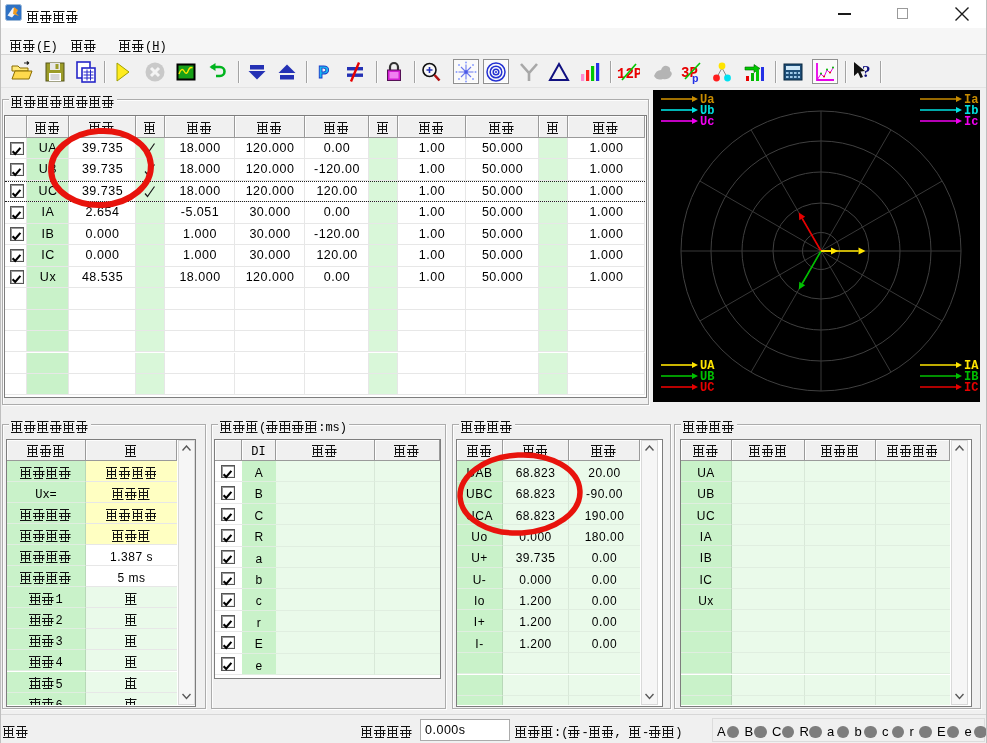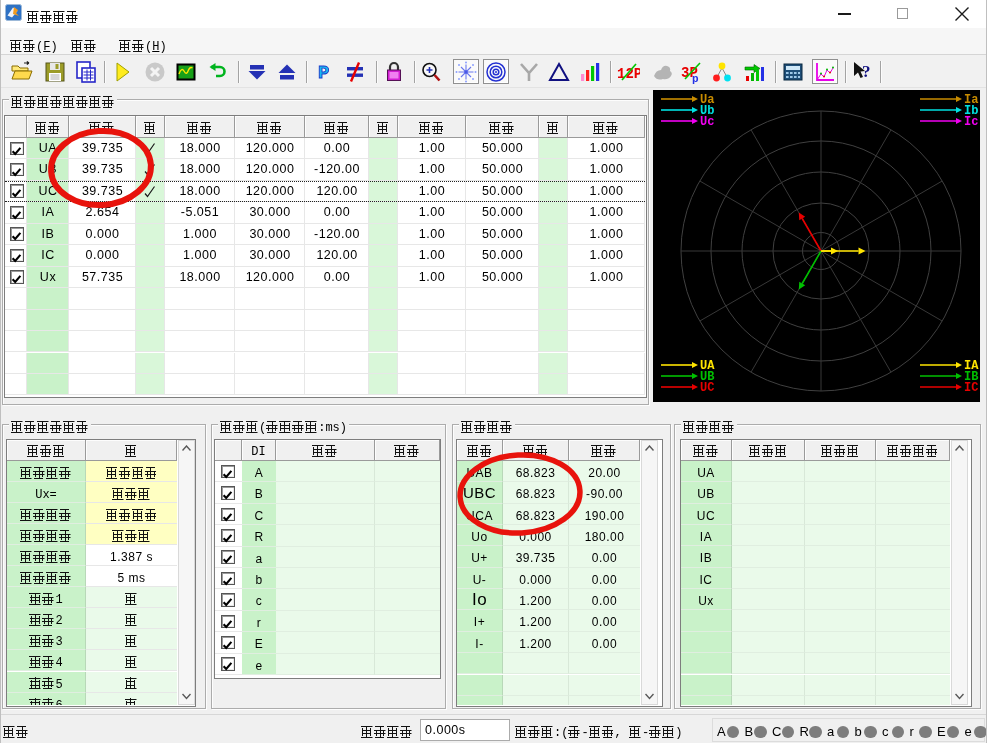--- a/index.html
+++ b/index.html
@@ -379,21 +379,21 @@
 <div class="cell" style="left:305px;top:266.70px;width:64px;height:21.45px;background:#fff;border-bottom:1px solid #e7e7e7;border-right:1px solid #e7e7e7;"></div>
 <div class="cell" style="left:369px;top:266.70px;width:29px;height:21.45px;background:#d9f7d9;border-bottom:1px solid #e7e7e7;border-right:1px solid #e7e7e7;"></div>
 <div class="cell" style="left:398px;top:266.70px;width:68px;height:21.45px;background:#fff;border-bottom:1px solid #e7e7e7;border-right:1px solid #e7e7e7;"></div>
 <div class="cell" style="left:466px;top:266.70px;width:73px;height:21.45px;background:#fff;border-bottom:1px solid #e7e7e7;border-right:1px solid #e7e7e7;"></div>
 <div class="cell" style="left:539px;top:266.70px;width:29px;height:21.45px;background:#d9f7d9;border-bottom:1px solid #e7e7e7;border-right:1px solid #e7e7e7;"></div>
 <div class="cell" style="left:568px;top:266.70px;width:77px;height:21.45px;background:#fff;border-bottom:1px solid #e7e7e7;border-right:1px solid #e7e7e7;"></div>
 <div class="cb" style="left:10px;top:270.20px;"><svg width="11" height="11" viewBox="0 0 11 11">
       <path d="M1.6 5.2 L4.2 8 L9.4 1.8" stroke="#000" stroke-width="2.1" fill="none"></path>
     </svg></div>
 <div class="num" style="left:27px;top:266.70px;width:42px;line-height:21.45px;">Ux</div>
-<div class="num" style="left:69px;top:266.70px;width:67px;line-height:21.45px;">57.735</div>
+<div class="num" style="left:69px;top:266.70px;width:67px;line-height:21.45px;">48.535</div>
 <div class="num" style="left:165px;top:266.70px;width:70px;line-height:21.45px;">18.000</div>
 <div class="num" style="left:235px;top:266.70px;width:70px;line-height:21.45px;">120.000</div>
 <div class="num" style="left:305px;top:266.70px;width:64px;line-height:21.45px;">0.00</div>
 <div class="num" style="left:398px;top:266.70px;width:68px;line-height:21.45px;">1.00</div>
 <div class="num" style="left:466px;top:266.70px;width:73px;line-height:21.45px;">50.000</div>
 <div class="num" style="left:568px;top:266.70px;width:77px;line-height:21.45px;">1.000</div>
 <div class="cell" style="left:5px;top:288.15px;width:22px;height:21.45px;background:#fff;border-bottom:1px solid #e7e7e7;border-right:1px solid #e7e7e7;"></div>
 <div class="cell" style="left:27px;top:288.15px;width:42px;height:21.45px;background:#c9f2c9;border-bottom:1px solid #e7e7e7;border-right:1px solid #e7e7e7;"></div>
 <div class="cell" style="left:69px;top:288.15px;width:67px;height:21.45px;background:#fff;border-bottom:1px solid #e7e7e7;border-right:1px solid #e7e7e7;"></div>
 <div class="cell" style="left:136px;top:288.15px;width:29px;height:21.45px;background:#d9f7d9;border-bottom:1px solid #e7e7e7;border-right:1px solid #e7e7e7;"></div>
@@ -639,36 +639,36 @@
 <div class="grp" style="left:452px;top:424px;width:219px;height:285px;"></div>
 <div class="glab" style="left:459px;top:417px;"><i class="k"></i><i class="k"></i><i class="k"></i><i class="k"></i></div>
 <div class="abs" style="left:456px;top:439px;width:207px;height:268px;border:1px solid #7d7d7d;background:#fff;"></div>
 <div class="hdrcell" style="left:457px;top:440px;width:46px;height:21px;line-height:20px;"><i class="k"></i><i class="k"></i></div>
 <div class="hdrcell" style="left:503px;top:440px;width:66px;height:21px;line-height:20px;"><i class="k"></i><i class="k"></i></div>
 <div class="hdrcell" style="left:569px;top:440px;width:71px;height:21px;line-height:20px;"><i class="k"></i><i class="k"></i></div>
 <div class="abs" style="left:457px;top:461px;width:183px;height:244px;overflow:hidden;">
 <div class="cell" style="left:0;top:0.00px;width:46px;height:21.35px;background:#c9f2c9;border-bottom:1px solid #e0eee0;border-right:1px solid #b8d8b8;text-align:center;line-height:21.35px;"><span class="mono" style="font-size:12px">UAB</span></div>
 <div class="cell" style="left:46px;top:0.00px;width:66px;height:21.35px;background:#eafaea;border-bottom:1px solid #e0eee0;border-right:1px solid #d8e8d8;text-align:center;line-height:21.35px;"><span class="mono" style="font-size:12px">68.823</span></div>
 <div class="cell" style="left:112px;top:0.00px;width:71px;height:21.35px;background:#eafaea;border-bottom:1px solid #e0eee0;text-align:center;line-height:21.35px;"><span class="mono" style="font-size:12px">20.00</span></div>
-<div class="cell" style="left:0;top:21.35px;width:46px;height:21.35px;background:#c9f2c9;border-bottom:1px solid #e0eee0;border-right:1px solid #b8d8b8;text-align:center;line-height:21.35px;"><span class="mono" style="font-size:15px">UBC</span></div>
+<div class="cell" style="left:0;top:21.35px;width:46px;height:21.35px;background:#c9f2c9;border-bottom:1px solid #e0eee0;border-right:1px solid #b8d8b8;text-align:center;line-height:21.35px;"><span class="mono" style="font-size:12px">UBC</span></div>
 <div class="cell" style="left:46px;top:21.35px;width:66px;height:21.35px;background:#eafaea;border-bottom:1px solid #e0eee0;border-right:1px solid #d8e8d8;text-align:center;line-height:21.35px;"><span class="mono" style="font-size:12px">68.823</span></div>
 <div class="cell" style="left:112px;top:21.35px;width:71px;height:21.35px;background:#eafaea;border-bottom:1px solid #e0eee0;text-align:center;line-height:21.35px;"><span class="mono" style="font-size:12px">-90.00</span></div>
 <div class="cell" style="left:0;top:42.70px;width:46px;height:21.35px;background:#c9f2c9;border-bottom:1px solid #e0eee0;border-right:1px solid #b8d8b8;text-align:center;line-height:21.35px;"><span class="mono" style="font-size:12px">UCA</span></div>
 <div class="cell" style="left:46px;top:42.70px;width:66px;height:21.35px;background:#eafaea;border-bottom:1px solid #e0eee0;border-right:1px solid #d8e8d8;text-align:center;line-height:21.35px;"><span class="mono" style="font-size:12px">68.823</span></div>
 <div class="cell" style="left:112px;top:42.70px;width:71px;height:21.35px;background:#eafaea;border-bottom:1px solid #e0eee0;text-align:center;line-height:21.35px;"><span class="mono" style="font-size:12px">190.00</span></div>
 <div class="cell" style="left:0;top:64.05px;width:46px;height:21.35px;background:#c9f2c9;border-bottom:1px solid #e0eee0;border-right:1px solid #b8d8b8;text-align:center;line-height:21.35px;"><span class="mono" style="font-size:12px">Uo</span></div>
 <div class="cell" style="left:46px;top:64.05px;width:66px;height:21.35px;background:#eafaea;border-bottom:1px solid #e0eee0;border-right:1px solid #d8e8d8;text-align:center;line-height:21.35px;"><span class="mono" style="font-size:12px">0.000</span></div>
 <div class="cell" style="left:112px;top:64.05px;width:71px;height:21.35px;background:#eafaea;border-bottom:1px solid #e0eee0;text-align:center;line-height:21.35px;"><span class="mono" style="font-size:12px">180.00</span></div>
 <div class="cell" style="left:0;top:85.40px;width:46px;height:21.35px;background:#c9f2c9;border-bottom:1px solid #e0eee0;border-right:1px solid #b8d8b8;text-align:center;line-height:21.35px;"><span class="mono" style="font-size:12px">U+</span></div>
 <div class="cell" style="left:46px;top:85.40px;width:66px;height:21.35px;background:#eafaea;border-bottom:1px solid #e0eee0;border-right:1px solid #d8e8d8;text-align:center;line-height:21.35px;"><span class="mono" style="font-size:12px">39.735</span></div>
 <div class="cell" style="left:112px;top:85.40px;width:71px;height:21.35px;background:#eafaea;border-bottom:1px solid #e0eee0;text-align:center;line-height:21.35px;"><span class="mono" style="font-size:12px">0.00</span></div>
 <div class="cell" style="left:0;top:106.75px;width:46px;height:21.35px;background:#c9f2c9;border-bottom:1px solid #e0eee0;border-right:1px solid #b8d8b8;text-align:center;line-height:21.35px;"><span class="mono" style="font-size:12px">U-</span></div>
 <div class="cell" style="left:46px;top:106.75px;width:66px;height:21.35px;background:#eafaea;border-bottom:1px solid #e0eee0;border-right:1px solid #d8e8d8;text-align:center;line-height:21.35px;"><span class="mono" style="font-size:12px">0.000</span></div>
 <div class="cell" style="left:112px;top:106.75px;width:71px;height:21.35px;background:#eafaea;border-bottom:1px solid #e0eee0;text-align:center;line-height:21.35px;"><span class="mono" style="font-size:12px">0.00</span></div>
-<div class="cell" style="left:0;top:128.10px;width:46px;height:21.35px;background:#c9f2c9;border-bottom:1px solid #e0eee0;border-right:1px solid #b8d8b8;text-align:center;line-height:21.35px;"><span class="mono" style="font-size:17px">Io</span></div>
+<div class="cell" style="left:0;top:128.10px;width:46px;height:21.35px;background:#c9f2c9;border-bottom:1px solid #e0eee0;border-right:1px solid #b8d8b8;text-align:center;line-height:21.35px;"><span class="mono" style="font-size:12px">Io</span></div>
 <div class="cell" style="left:46px;top:128.10px;width:66px;height:21.35px;background:#eafaea;border-bottom:1px solid #e0eee0;border-right:1px solid #d8e8d8;text-align:center;line-height:21.35px;"><span class="mono" style="font-size:12px">1.200</span></div>
 <div class="cell" style="left:112px;top:128.10px;width:71px;height:21.35px;background:#eafaea;border-bottom:1px solid #e0eee0;text-align:center;line-height:21.35px;"><span class="mono" style="font-size:12px">0.00</span></div>
 <div class="cell" style="left:0;top:149.45px;width:46px;height:21.35px;background:#c9f2c9;border-bottom:1px solid #e0eee0;border-right:1px solid #b8d8b8;text-align:center;line-height:21.35px;"><span class="mono" style="font-size:12px">I+</span></div>
 <div class="cell" style="left:46px;top:149.45px;width:66px;height:21.35px;background:#eafaea;border-bottom:1px solid #e0eee0;border-right:1px solid #d8e8d8;text-align:center;line-height:21.35px;"><span class="mono" style="font-size:12px">1.200</span></div>
 <div class="cell" style="left:112px;top:149.45px;width:71px;height:21.35px;background:#eafaea;border-bottom:1px solid #e0eee0;text-align:center;line-height:21.35px;"><span class="mono" style="font-size:12px">0.00</span></div>
 <div class="cell" style="left:0;top:170.80px;width:46px;height:21.35px;background:#c9f2c9;border-bottom:1px solid #e0eee0;border-right:1px solid #b8d8b8;text-align:center;line-height:21.35px;"><span class="mono" style="font-size:12px">I-</span></div>
 <div class="cell" style="left:46px;top:170.80px;width:66px;height:21.35px;background:#eafaea;border-bottom:1px solid #e0eee0;border-right:1px solid #d8e8d8;text-align:center;line-height:21.35px;"><span class="mono" style="font-size:12px">1.200</span></div>
 <div class="cell" style="left:112px;top:170.80px;width:71px;height:21.35px;background:#eafaea;border-bottom:1px solid #e0eee0;text-align:center;line-height:21.35px;"><span class="mono" style="font-size:12px">0.00</span></div>
 <div class="cell" style="left:0;top:192.15px;width:46px;height:21.35px;background:#c9f2c9;border-bottom:1px solid #e0eee0;border-right:1px solid #b8d8b8;text-align:center;line-height:21.35px;"></div>
 <div class="cell" style="left:46px;top:192.15px;width:66px;height:21.35px;background:#eafaea;border-bottom:1px solid #e0eee0;border-right:1px solid #d8e8d8;text-align:center;line-height:21.35px;"></div>

